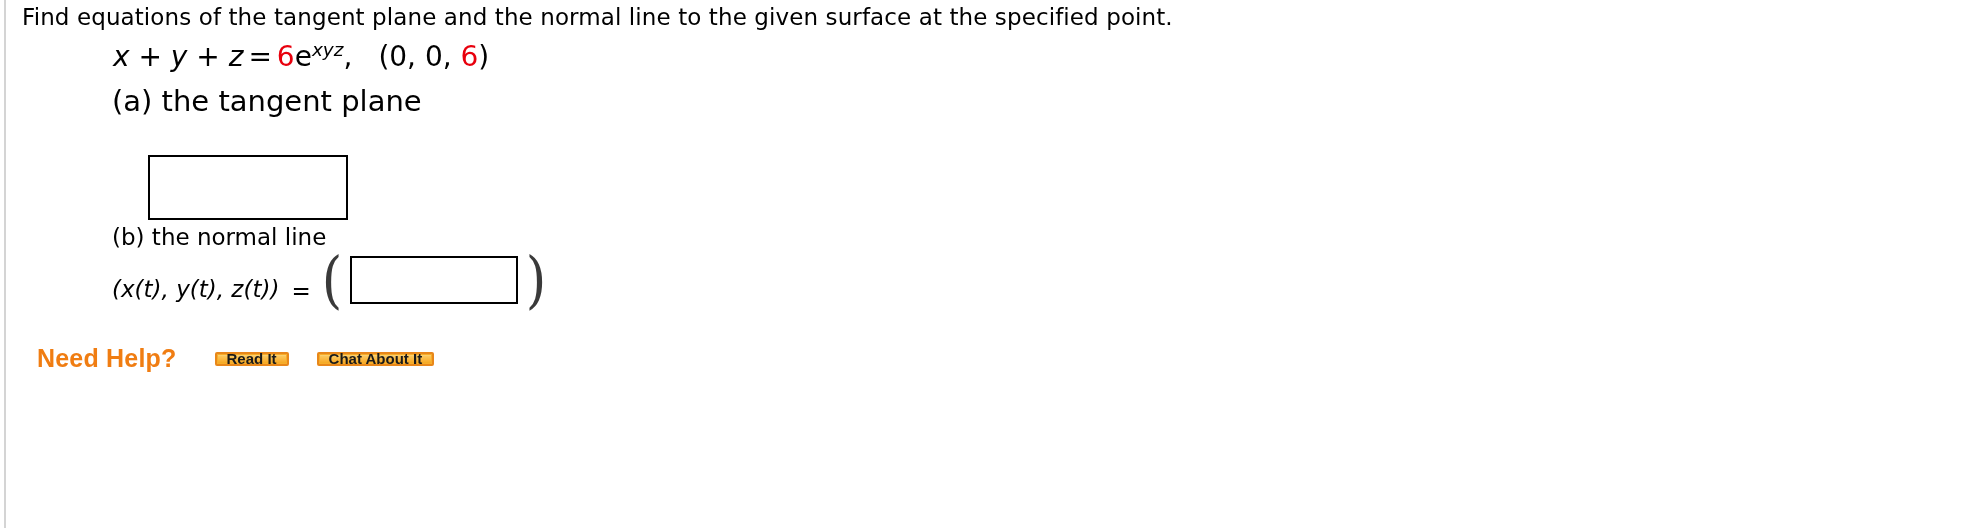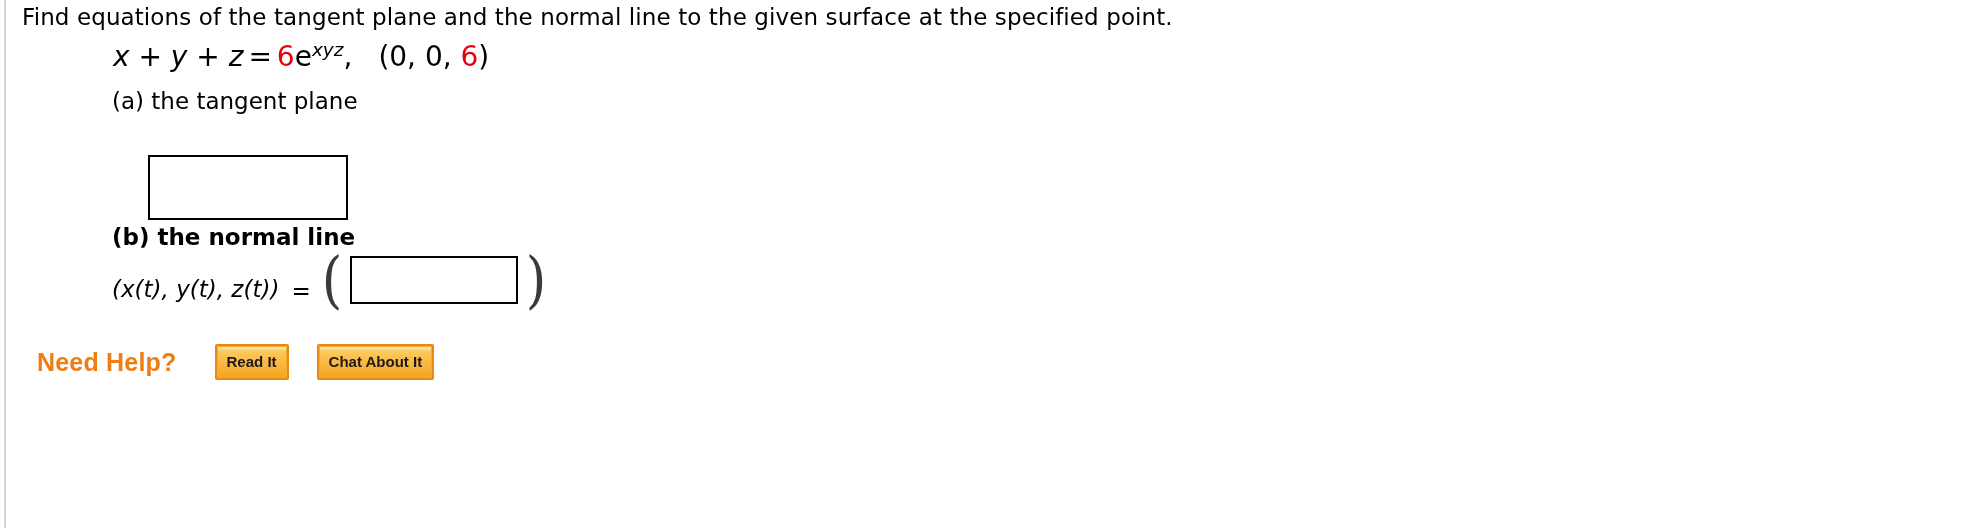--- a/index.html
+++ b/index.html
@@ -54,21 +54,21 @@
     font-style: italic;
     vertical-align: super;
     line-height: 0;
   }
   .gap { display: inline-block; width: 26px; }
 
   .part-label-a {
     position: absolute;
     left: 112px;
     top: 86px;
-    font-size: 23px;
+    font-size: 29px;
     line-height: 30px;
     white-space: nowrap;
   }
 
   .answer-box-a {
     position: absolute;
     left: 148px;
     top: 155px;
     width: 200px;
     height: 65px;
@@ -77,21 +77,20 @@
     box-sizing: border-box;
   }
 
   .part-label-b {
     position: absolute;
     left: 112px;
     top: 222px;
     font-size: 23px;
     line-height: 30px;
     white-space: nowrap;
-    font-weight: bold;
   }
 
   .normal-line-row {
     position: absolute;
     left: 112px;
     top: 256px;
     display: flex;
     align-items: flex-end;
     white-space: nowrap;
   }
@@ -134,21 +133,21 @@
     font-size: 25px;
     font-weight: bold;
     font-family: "Liberation Sans", sans-serif;
     letter-spacing: 0.2px;
     margin-right: 22px;
   }
   .help-btn {
     display: inline-flex;
     align-items: center;
     justify-content: center;
-    height: 36px;
+    height: 14px;
     padding: 0 10px;
     margin-right: 12px;
     border: 2px solid #e8871a;
     border-radius: 2px;
     background: linear-gradient(to bottom, #fde2a4 0%, #fbc košt 0%, #fbc85c 22%, #f9b73c 60%, #f3a81f 100%);
     background: linear-gradient(to bottom, #fdf0c8 0%, #fbc95e 18%, #fab43a 62%, #f2a51c 100%);
     box-shadow: inset 0 0 0 1px #f6ad2a;
     font-family: "Liberation Sans", sans-serif;
     font-size: 15px;
     font-weight: bold;

